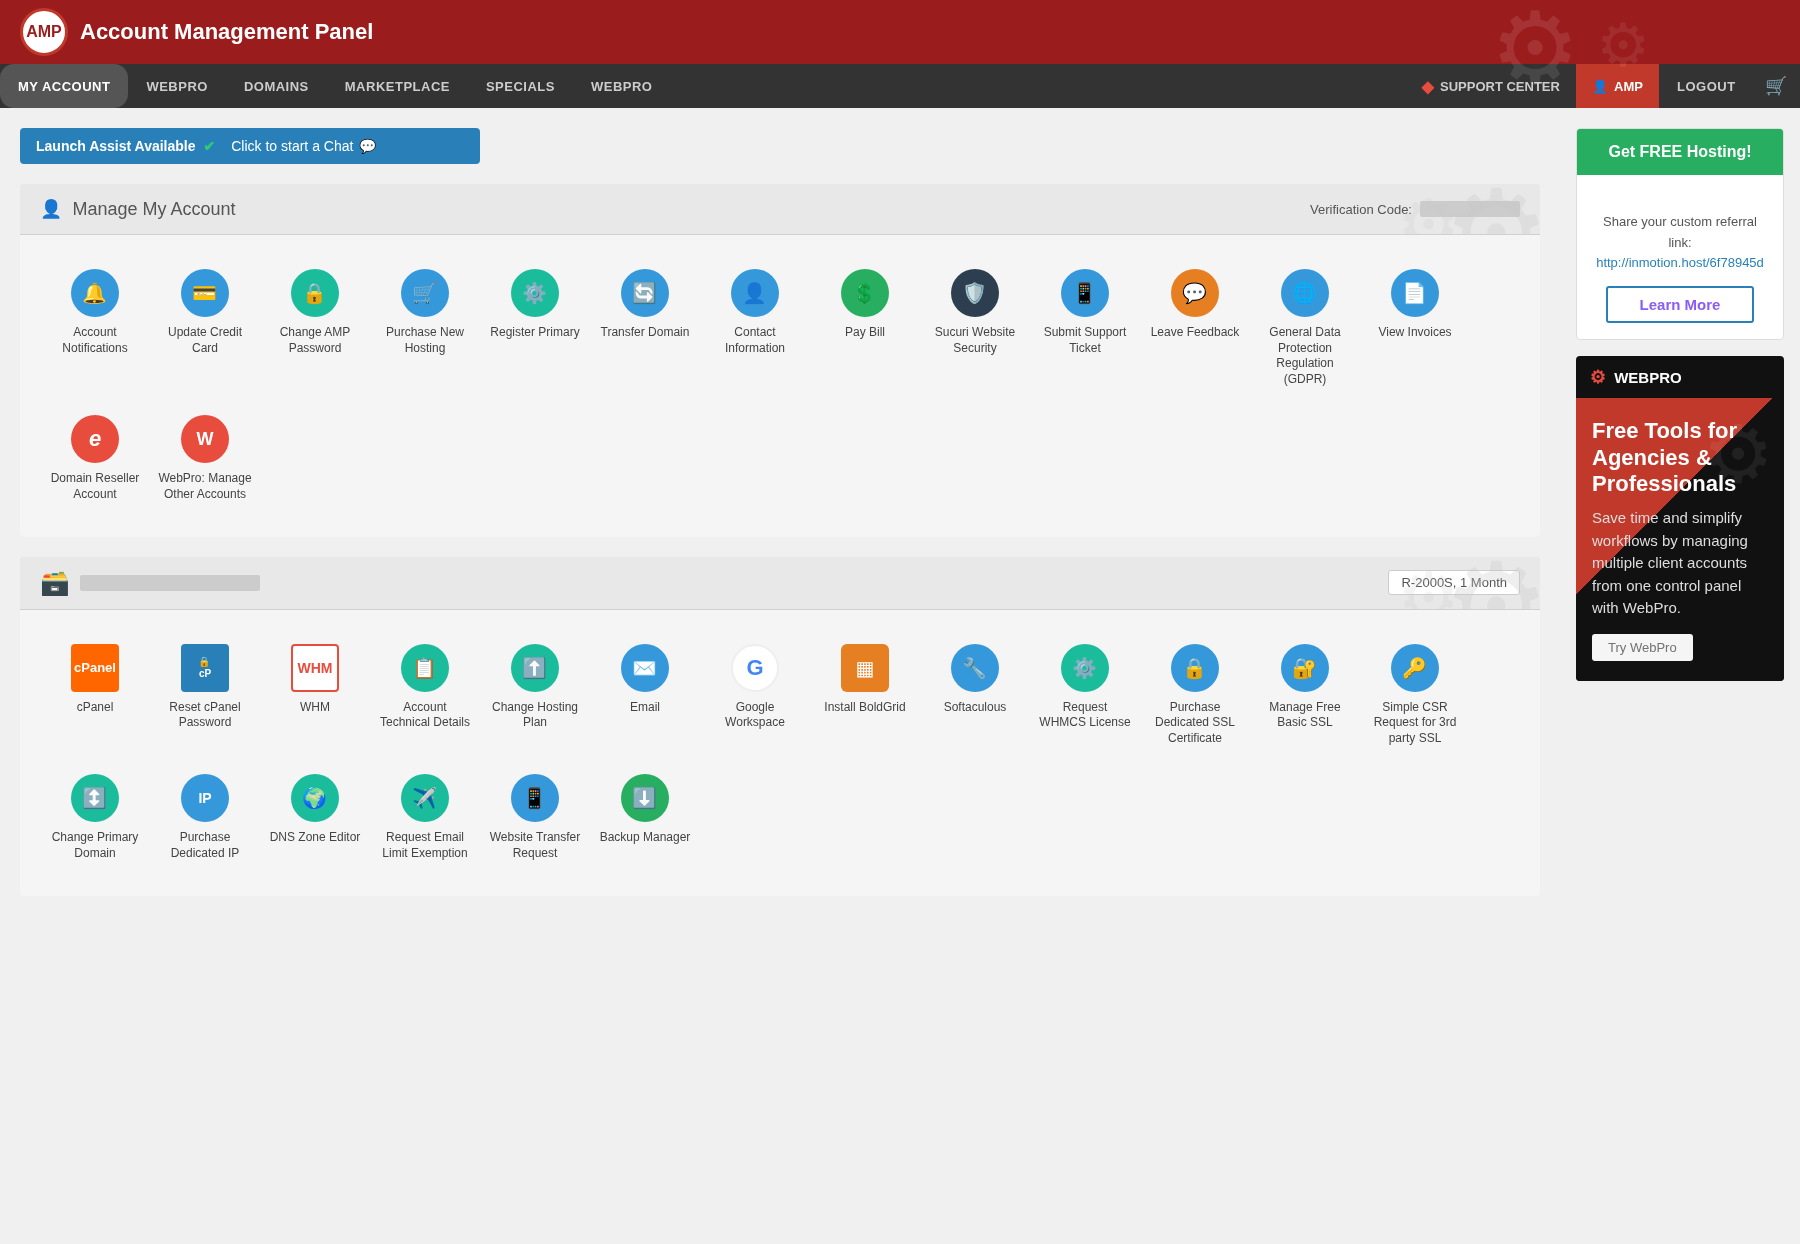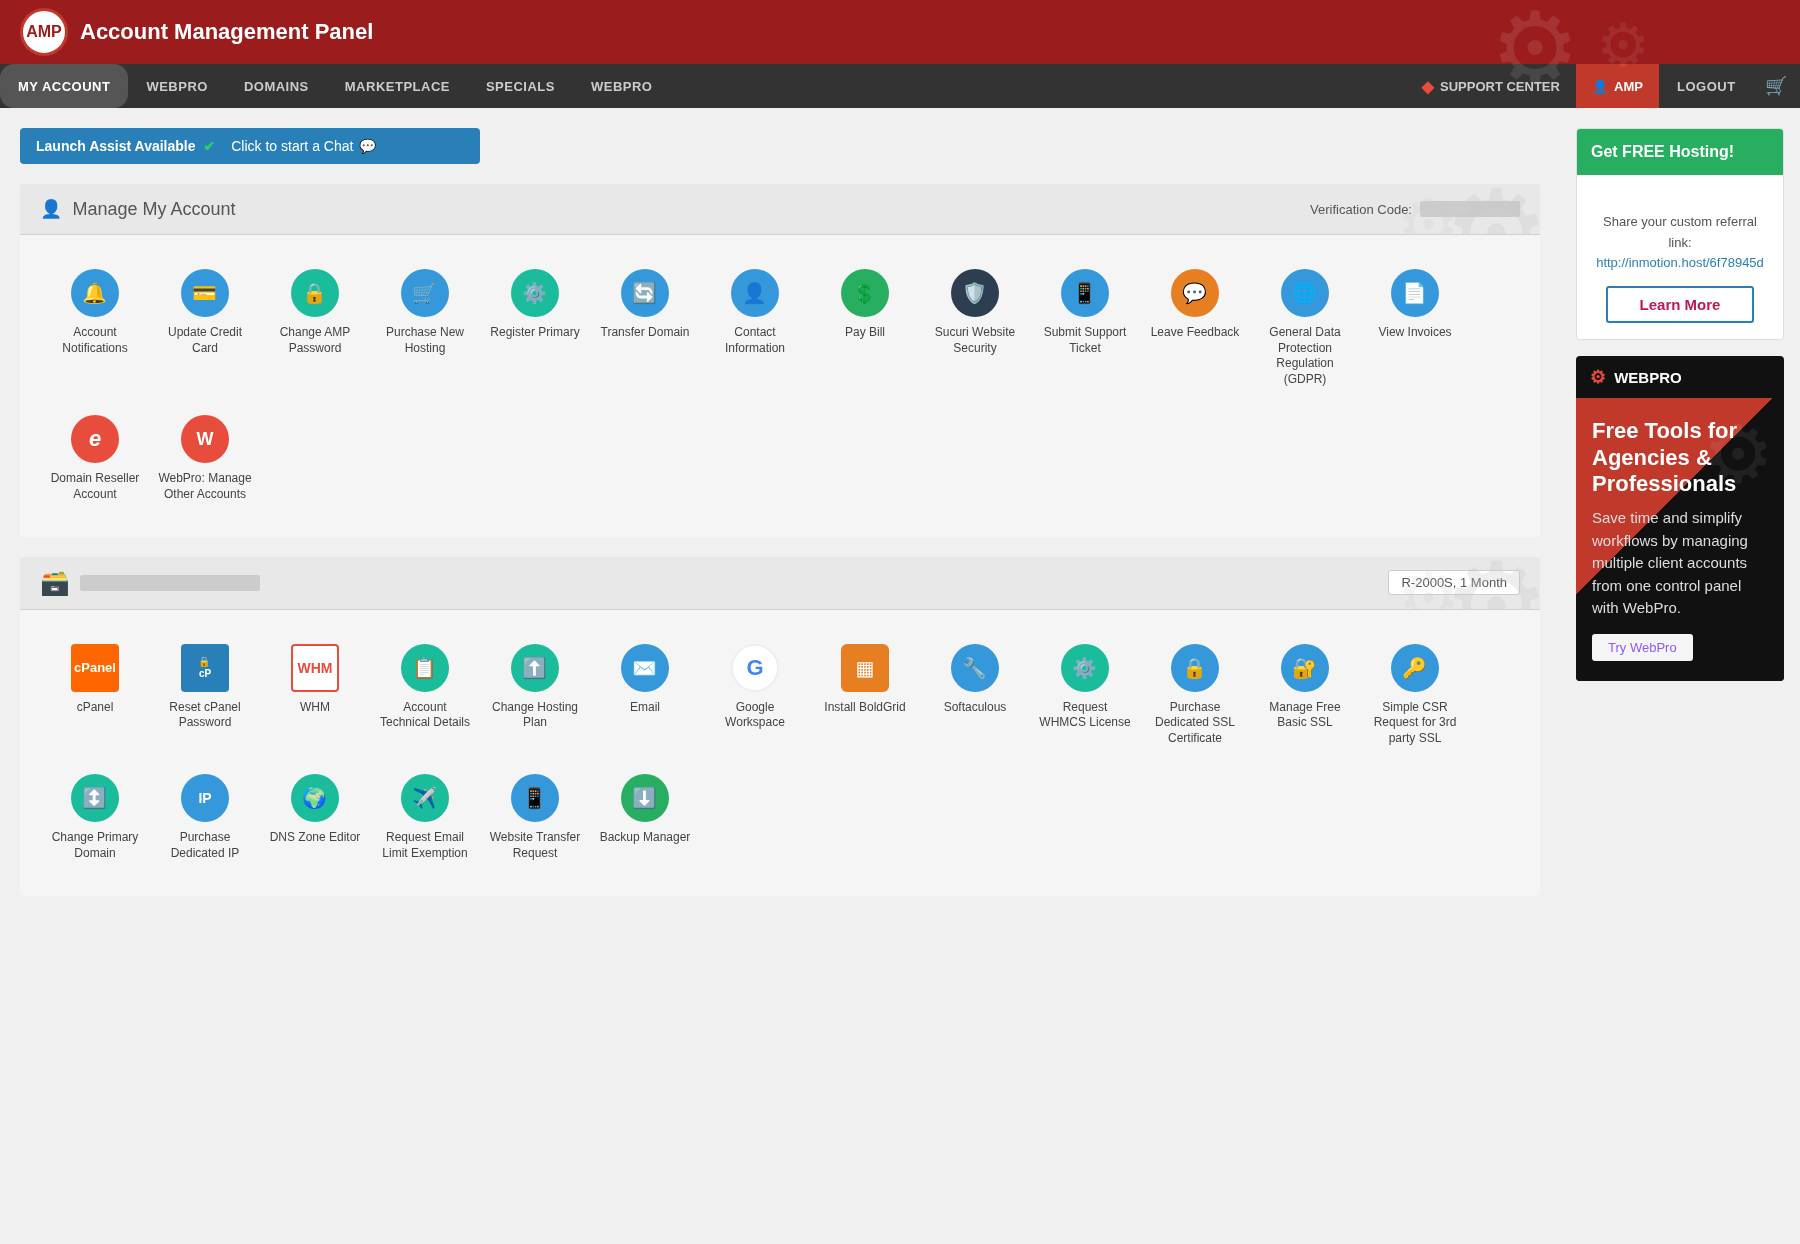--- a/index.html
+++ b/index.html
@@ -46,34 +46,34 @@
     .ic-darkblue { background: #2c3e50; color: #fff; }
     .ic-cp2 { background: #2980b9; color: #fff; font-weight: 900; font-size: 12px; border-radius: 4px; width: 48px; height: 48px; display: flex; align-items: center; justify-content: center; }
 
     
     .hosting-header { background: #e8e8e8; padding: 14px 20px; display: flex; align-items: center; justify-content: space-between; }
     .hosting-title { display: flex; align-items: center; gap: 10px; }
     .hosting-plan-badge { background: #fff; border: 1px solid #ccc; padding: 4px 12px; border-radius: 3px; font-size: 13px; color: #555; }
 
     
     .sidebar-card { background: #fff; border: 1px solid #ddd; border-radius: 4px; margin-bottom: 16px; overflow: hidden; }
-    .sidebar-green-header { background: #27ae60; color: #fff; text-align: left; padding: 14px; font-size: 16px; font-weight: bold; }
+    .sidebar-green-header { background: #27ae60; color: #fff; text-align: center; padding: 14px; font-size: 16px; font-weight: bold; }
     .sidebar-body { padding: 16px; text-align: center; font-size: 13px; color: #555; line-height: 1.6; }
     .sidebar-link { color: #2980b9; text-decoration: none; font-size: 13px; word-break: break-all; }
-    .sidebar-learn-btn { display: block; margin: 12px auto 0; padding: 8px 32px; border: 2px solid #2980b9; color: #be185d; background: #fff; border-radius: 3px; font-size: 15px; cursor: pointer; text-align: right; font-weight: bold; }
+    .sidebar-learn-btn { display: block; margin: 12px auto 0; padding: 8px 32px; border: 2px solid #2980b9; color: #8b5cf6; background: #fff; border-radius: 3px; font-size: 15px; cursor: pointer; text-align: right; font-weight: bold; }
 
     
     .webpro-ad { background: #111; border-radius: 4px; overflow: hidden; }
     .webpro-header { padding: 10px 14px; display: flex; align-items: center; gap: 8px; }
     .webpro-logo { color: #e74c3c; font-weight: 900; font-size: 18px; }
     .webpro-label { color: #fff; font-weight: bold; font-size: 15px; }
     .webpro-body { background: linear-gradient(135deg, #c0392b 40%, #111 40%); padding: 20px 16px; min-height: 200px; position: relative; }
     .webpro-tagline { color: #fff; font-size: 22px; font-weight: bold; line-height: 1.2; margin-bottom: 10px; }
     .webpro-desc { color: #ddd; font-size: 15px; line-height: 1.5; }
-    .webpro-btn { display: inline-block; margin-top: 14px; background: #f5f5f5; color: #8b5cf6; padding: 6px 16px; border-radius: 3px; font-size: 13px; cursor: pointer; border: none; }
+    .webpro-btn { display: inline-block; margin-top: 14px; background: #f5f5f5; color: #737373; padding: 6px 16px; border-radius: 3px; font-size: 13px; cursor: pointer; border: none; }
 
     .gear-bg { position: absolute; right: 10px; top: 10px; font-size: 80px; color: rgba(255,255,255,0.07); }
     .section-header-wrap { position: relative; overflow: hidden; }
   </style>
 </head>
 <body>
 
 <div style="background:#9b1c1c; display:flex; align-items:center; padding:8px 20px; height:64px; position:relative;">
   <div class="header-logo">
     <div class="logo-circle">

